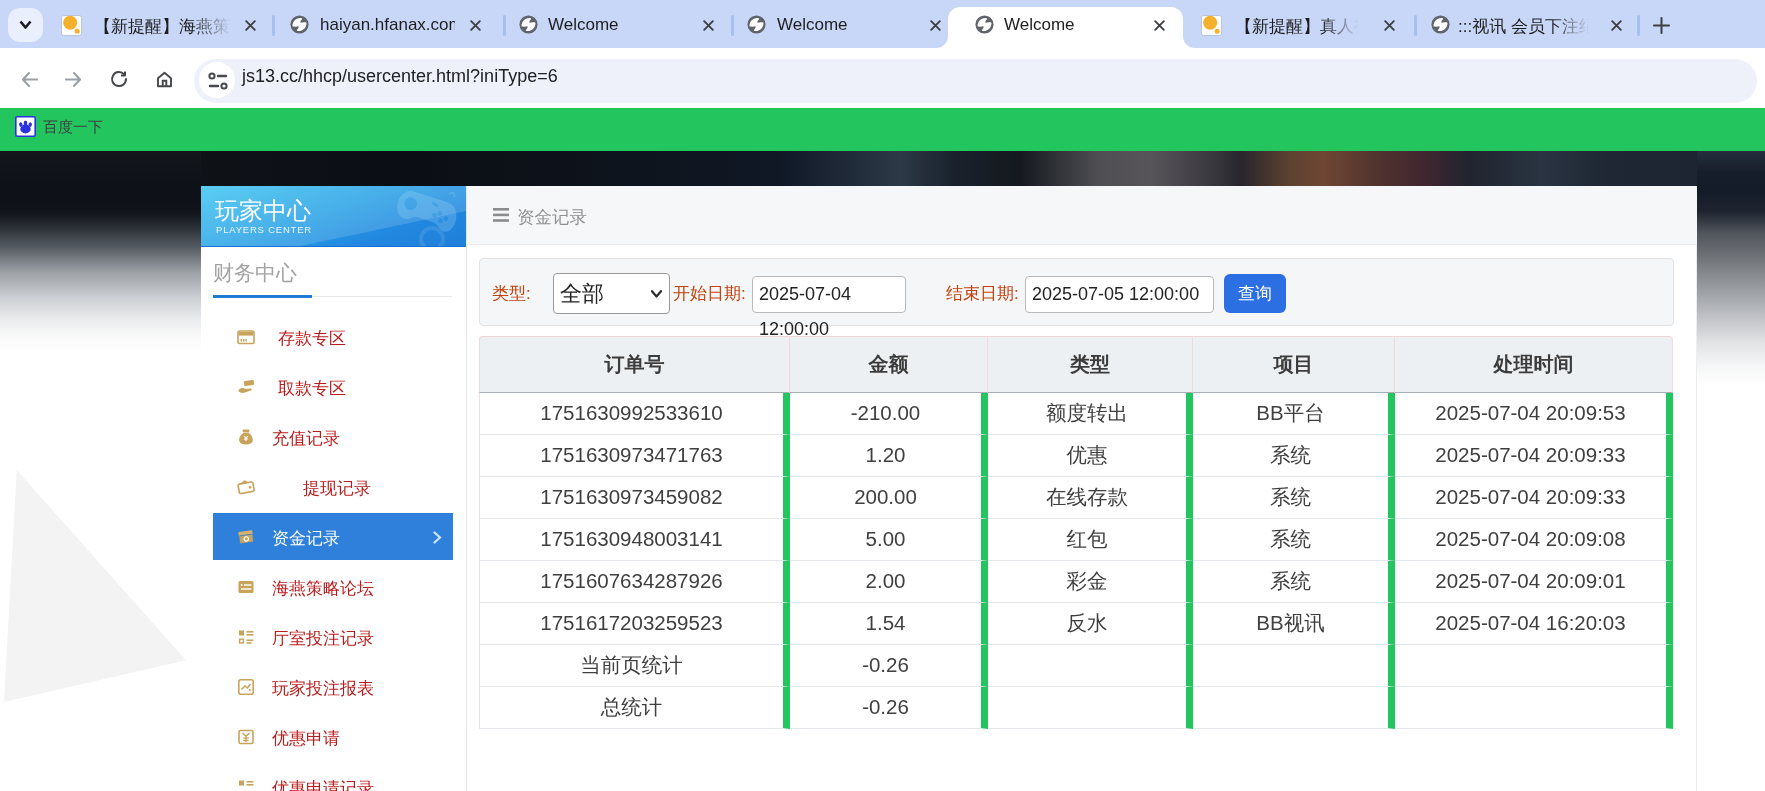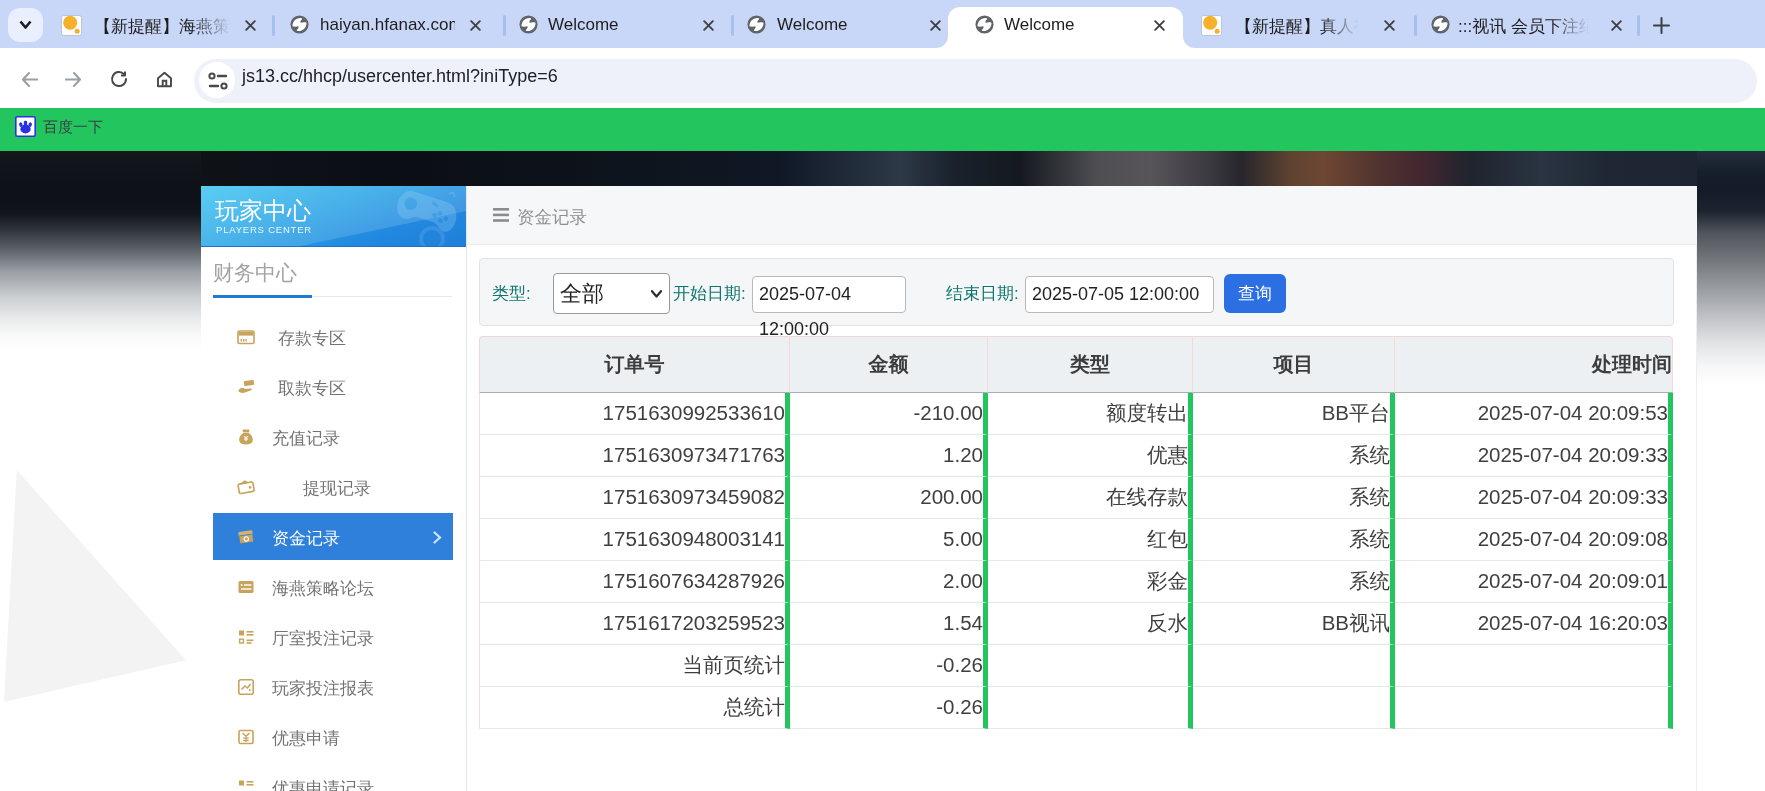--- a/index.html
+++ b/index.html
@@ -36,40 +36,40 @@
     background:#f3f3f4;
     clip-path:polygon(7% 0%, 100% 82%, 0% 100%); }
   
   #card { left:201px; top:35px; width:1496px; height:605px; background:#fff; border-right:1px solid #ededed; }
   #sideheader { position:absolute; left:0; top:0; width:265px; height:61px;
     background:linear-gradient(160deg, #40c6f1 0%, #2aa3e6 45%, #2187df 75%, #1f7fd9 100%); overflow:hidden;
     border-bottom:1px solid #1a6fd0; }
   #sideheader .diag { position:absolute; left:-40px; top:-80px; width:360px; height:130px;
     background:rgba(255,255,255,0.14); transform:rotate(-12deg); }
   #divider { position:absolute; left:265px; top:0; width:1px; height:605px; background:#e7e7e7; }
-  .mi-text { position:absolute; font-size:17px; color:#737373; }
+  .mi-text { position:absolute; font-size:17px; color:#b91c1c; }
   #activemi { position:absolute; left:12px; top:327px; width:240px; height:47px; background:#2e80da; }
   
   #cheader { position:absolute; left:266px; top:0; width:1230px; height:59px; background:#f6f7f8; border-bottom:1px solid #ebebeb; }
   #filter { position:absolute; left:278px; top:72px; width:1195px; height:68px; background:#f5f6f8;
     border:1px solid #e2e2e2; border-radius:4px; }
-  .flabel { position:absolute; top:24px; font-size:17px; color:#0f766e; }
+  .flabel { position:absolute; top:24px; font-size:17px; color:#c2410c; }
   .finput { position:absolute; top:89px; height:37px; background:#fff; border:1px solid #b9b9b9; border-radius:4px;
     font-size:18px; color:#222; line-height:35px; padding-left:6px; }
   #qbtn { position:absolute; left:1023px; top:88px; width:62px; height:39px; background:#2b6fe2; border-radius:6px;
     color:#fff; font-size:17px; text-align:center; line-height:39px; }
   
   #tbl { position:absolute; left:278px; top:150px; width:1194px; border-collapse:separate; border-spacing:0;
     font-size:20.5px; color:#3f3f3f; }
   #tbl th { background:#edf0f3; font-size:20px; color:#3c3c3c; font-weight:bold; height:56.5px;
     border-right:1px solid #f3dada; border-bottom:1px solid #a9aeb4; }
   #tbl th:first-child { border-left:1px solid #f0d6d6; border-top-left-radius:4px;margin-top:30px; }
   #tbl th { border-top:1px solid #f0d6d6; }
-  #tbl th:last-child { border-top-right-radius:4px;text-align:right; }
-  #tbl td { height:42px; text-align:right; border-right:5px solid #22c55e; border-bottom:1px solid #e3e7eb; background:#fff; }
+  #tbl th:last-child { border-top-right-radius:4px; }
+  #tbl td { height:42px; text-align:center; border-right:7px solid #22c55e; border-bottom:1px solid #e3e7eb; background:#fff; }
   #tbl td:first-child { border-left:1px solid #f5dcdc; }
 </style>
 </head>
 <body>
 
 <div class="abs" id="tabbar">
   <div style="position:absolute;left:8px;top:8px;width:35px;height:34px;border-radius:12px;background:#e9effc;"></div>
   <svg style="position:absolute;left:19px;top:20px;" width="13" height="10" viewBox="0 0 13 10">
       <path d="M1.5 1.5 L6.5 7.5 L11.5 1.5" stroke="#1b1c1f" stroke-width="2.6" fill="none" stroke-linejoin="round"></path>
     </svg>

